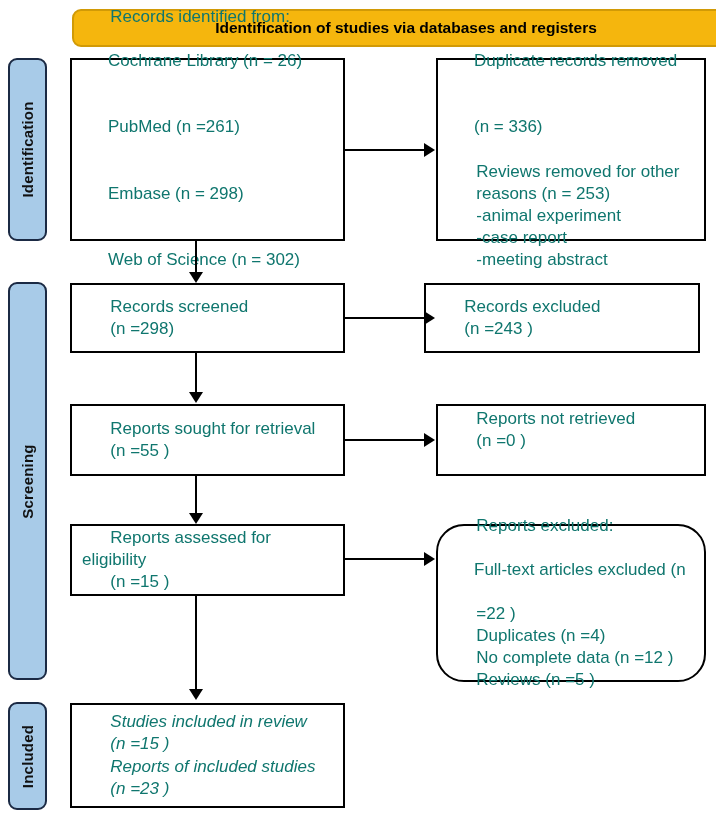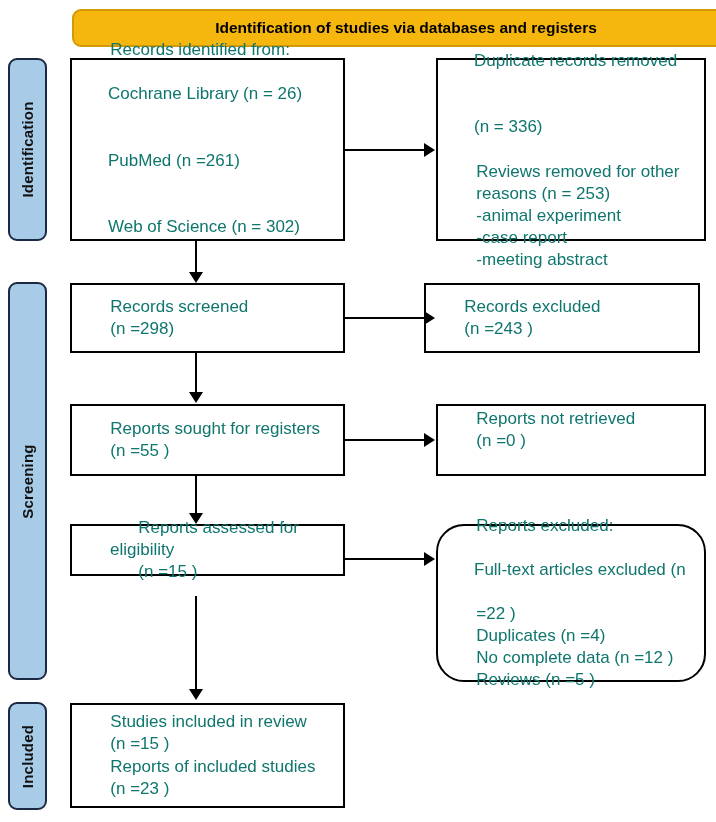--- a/index.html
+++ b/index.html
@@ -126,20 +126,21 @@
 
   <div class="stage-label" style="left:8px; top:702px; width:39px; height:108px;">
     <span>Included</span>
   </div>
 
   <div class="flow-box" style="left:70px; top:58px; width:275px; height:183px;">
     <div class="box-text">
       <span>Records identified from:</span>
       <span class="indent">Cochrane Library (n = 26)</span>
       <span class="indent">PubMed (n =261)</span>
+      <span class="indent">Embase (n = 298)</span>
       <span class="indent">Web of Science (n = 302)</span>
     </div>
   </div>
 
   <div class="flow-box" style="left:436px; top:58px; width:270px; height:183px;">
     <div class="box-text">
       <span class="indent">Duplicate records removed</span>
       <span class="indent">(n = 336)</span>
       <span>Reviews removed for other</span>
       <span>reasons (n = 253)</span>
@@ -170,39 +171,39 @@
   </div>
 
   <div class="conn-h" style="left:345px; top:317px; width:80px;"></div>
   <div class="arrow-right" style="left:424px; top:311px;"></div>
 
   <div class="conn-v" style="left:195px; top:353px; height:46px;"></div>
   <div class="arrow-down" style="left:189px; top:392px;"></div>
 
   <div class="flow-box" style="left:70px; top:404px; width:275px; height:72px;">
     <div class="box-text">
-      <span>Reports sought for registers</span>
+      <span>Reports sought for retrieval</span>
       <span>(n =55 )</span>
     </div>
   </div>
 
   <div class="flow-box" style="left:436px; top:404px; width:270px; height:72px;align-items:flex-end;">
     <div class="box-text">
       <span>Reports not retrieved</span>
       <span>(n =0 )</span>
     </div>
   </div>
 
   <div class="conn-h" style="left:345px; top:439px; width:80px;"></div>
   <div class="arrow-right" style="left:424px; top:433px;"></div>
 
   <div class="conn-v" style="left:195px; top:476px; height:44px;"></div>
   <div class="arrow-down" style="left:189px; top:513px;"></div>
 
-  <div class="flow-box" style="left:70px; top:524px; width:275px; height:52px;padding-left:28px;">
+  <div class="flow-box" style="left:70px; top:524px; width:275px; height:72px;">
     <div class="box-text">
       <span>Reports assessed for eligibility</span>
       <span>(n =15 )</span>
     </div>
   </div>
 
   <div class="flow-box" style="left:436px; top:524px; width:270px; height:158px;border-radius:28px;">
     <div class="box-text">
       <span>Reports excluded:</span>
       <span class="indent">Full-text articles excluded (n</span>
@@ -212,21 +213,21 @@
       <span>Reviews (n =5 )</span>
     </div>
   </div>
 
   <div class="conn-h" style="left:345px; top:558px; width:80px;"></div>
   <div class="arrow-right" style="left:424px; top:552px;"></div>
 
   <div class="conn-v" style="left:195px; top:596px; height:96px;"></div>
   <div class="arrow-down" style="left:189px; top:689px;"></div>
 
-  <div class="flow-box" style="left:70px; top:703px; width:275px; height:105px;">
+  <div class="flow-box" style="left:70px; top:703px; width:275px; height:105px;font-style:italic;">
     <div class="box-text">
       <span>Studies included in review</span>
       <span>(n =15 )</span>
       <span>Reports of included studies</span>
       <span>(n =23 )</span>
     </div>
   </div>
 
 </div>
 

